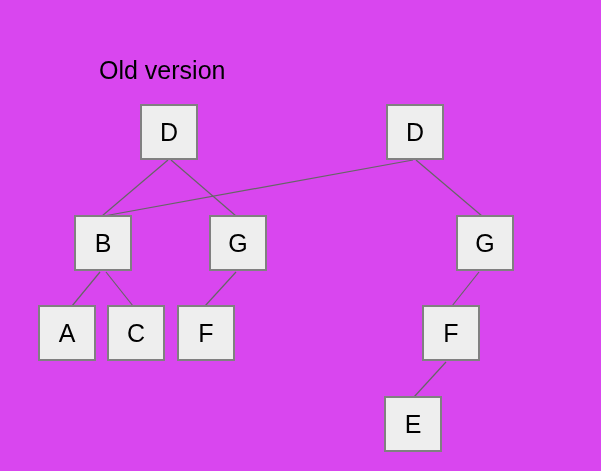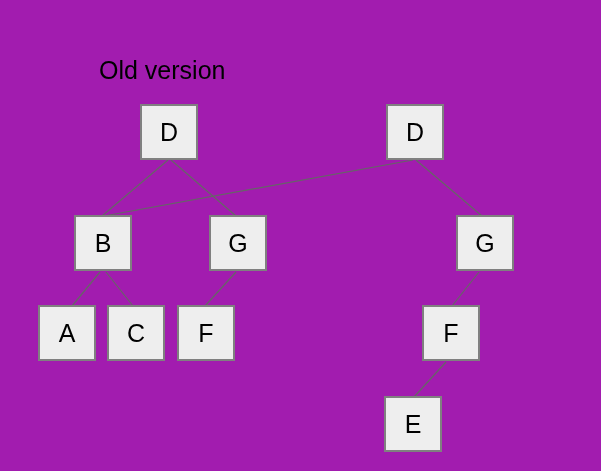--- a/index.html
+++ b/index.html
@@ -1,20 +1,20 @@
 <!DOCTYPE html>
 <html><head>
 <meta charset="utf-8">
 <style>
   html, body { margin: 0; padding: 0; background: #ffffff; }
   .stage {
     position: relative;
     width: 601px;
     height: 471px;
-    background: #a21caf;
+    background: #d946ef;
     font-family: "Liberation Sans", sans-serif;
     overflow: hidden;
   }
   .edges {
     position: absolute;
     left: 0; top: 0;
     width: 601px; height: 471px;
   }
   .node {
     position: absolute;

